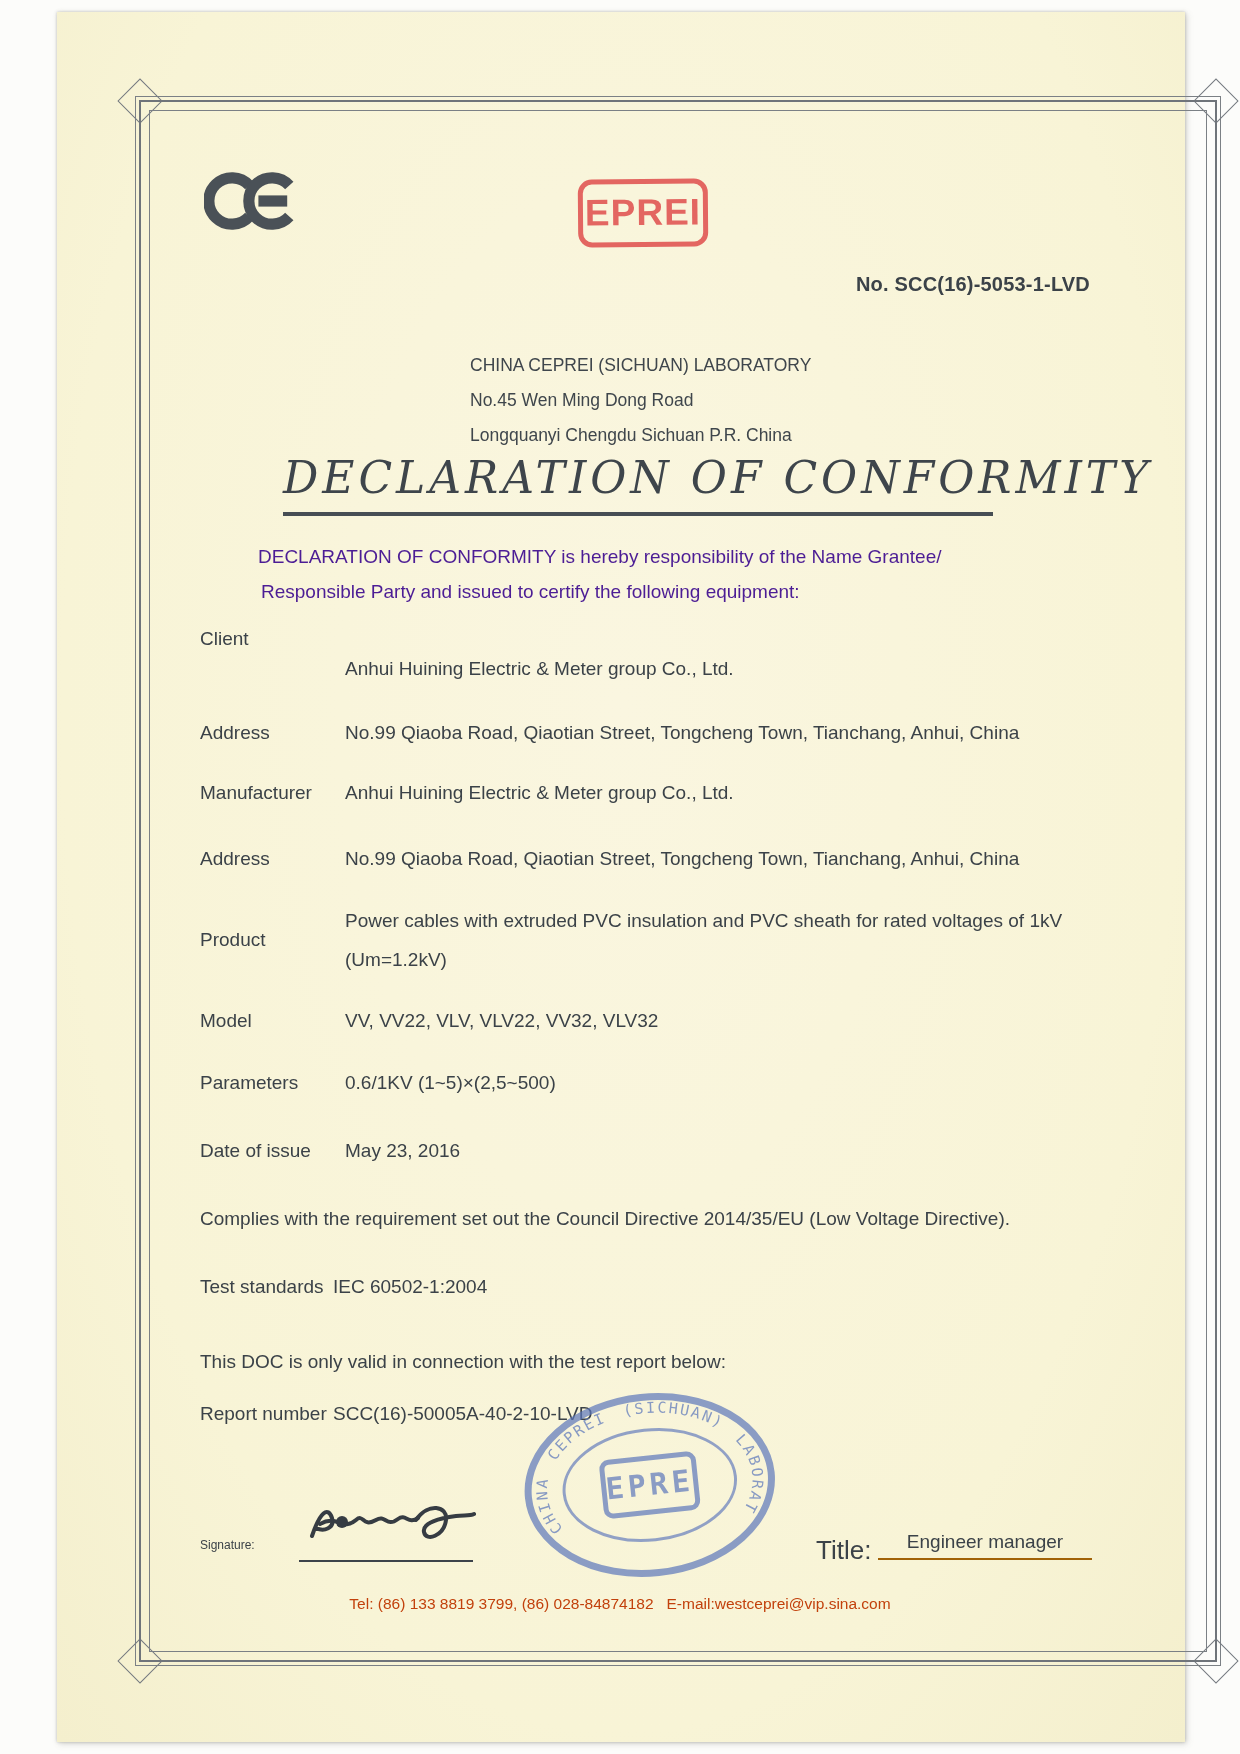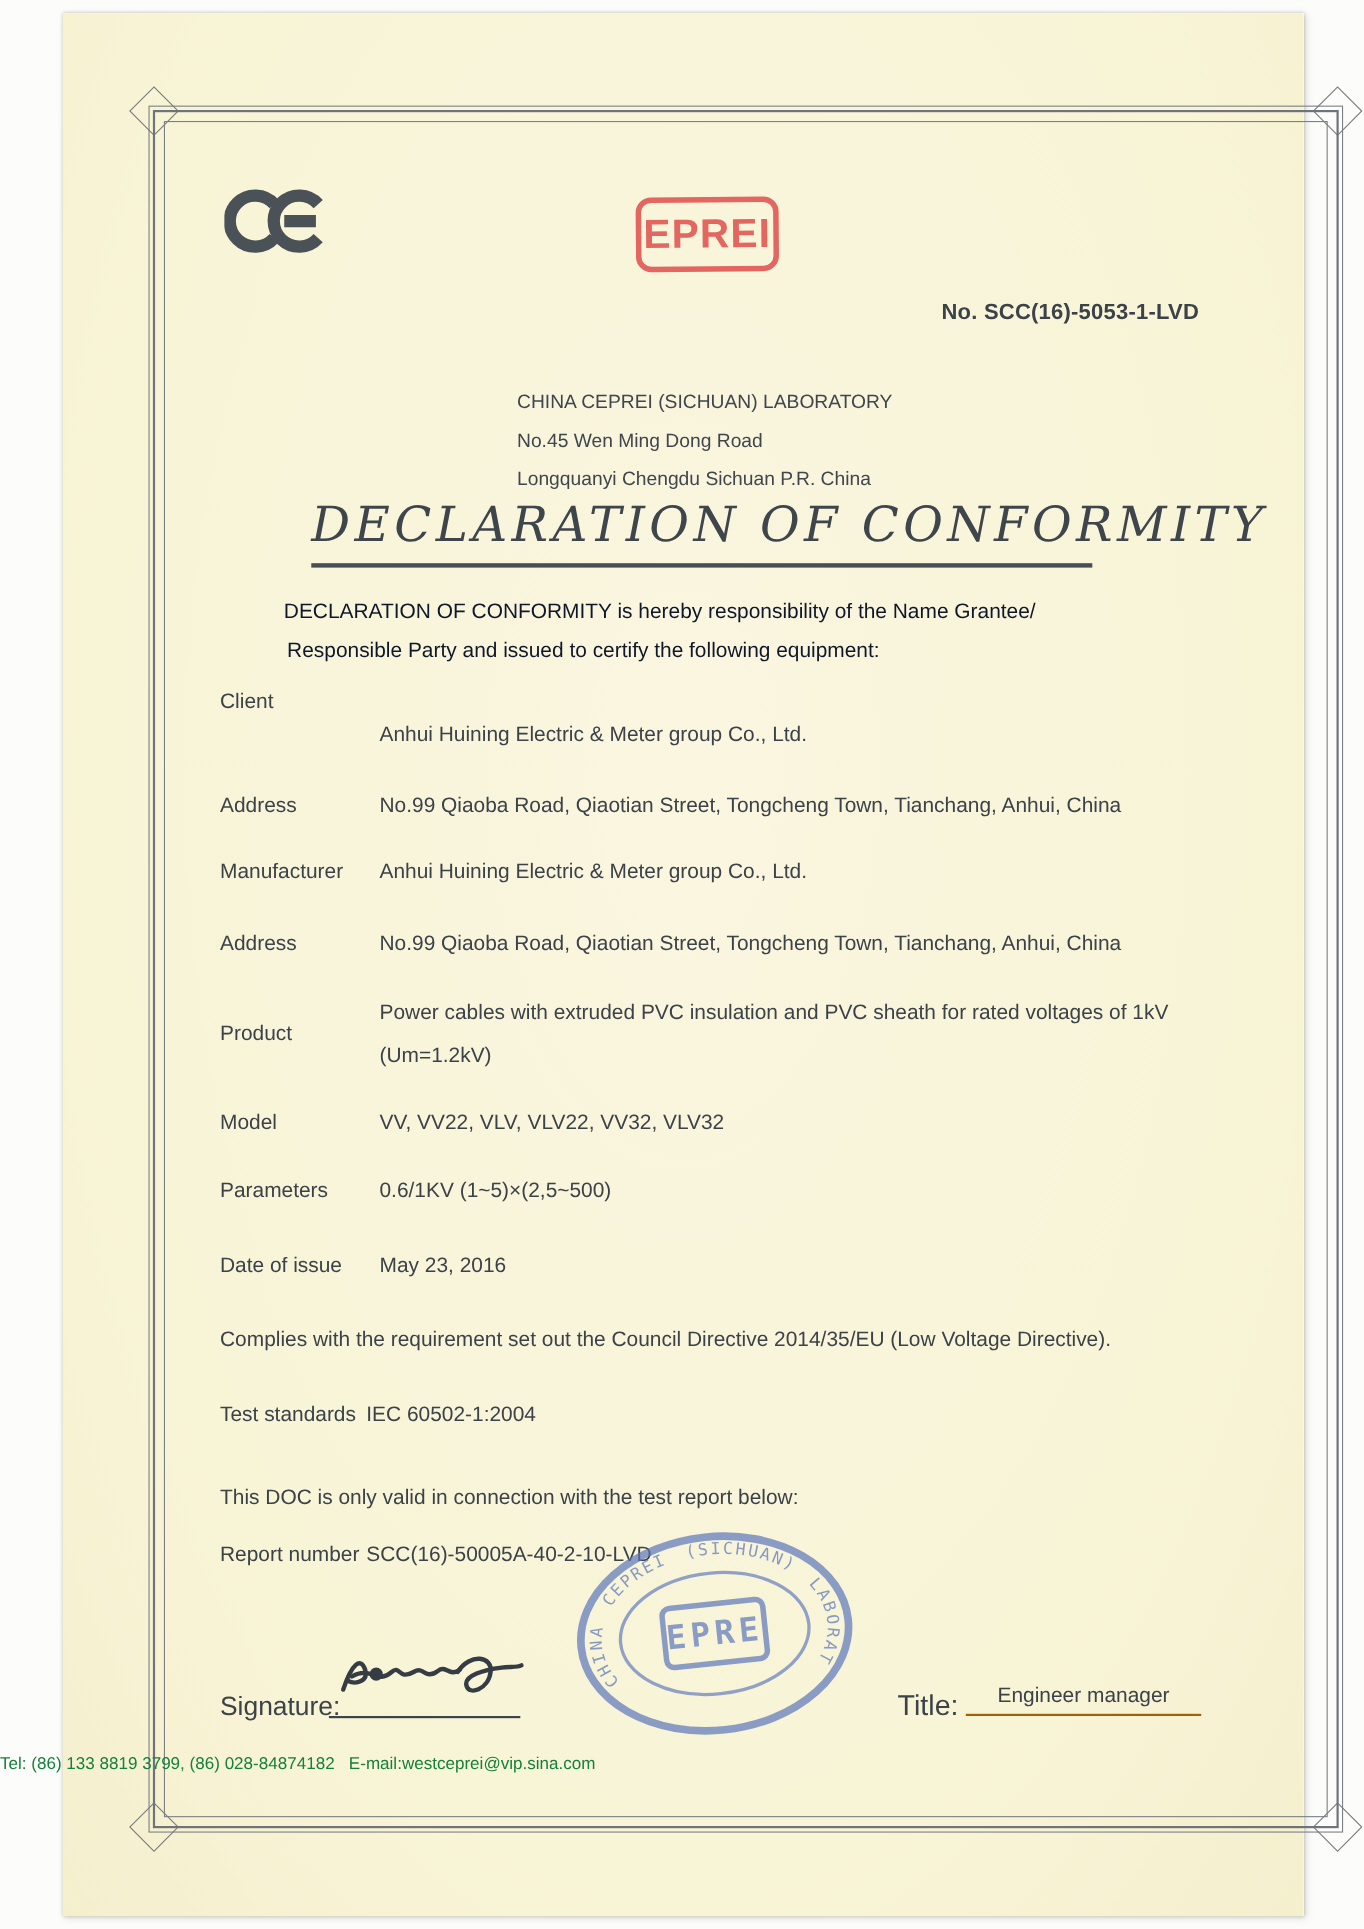--- a/index.html
+++ b/index.html
@@ -49,45 +49,45 @@
 
   .doc-title{
     left:283px;top:452px;width:710px;text-align:center;
     font-family:"DejaVu Serif","Liberation Serif",serif;
     font-style:italic;font-weight:normal;
     font-size:44px;letter-spacing:4px;color:#3e454b;
     border-bottom:4px solid #474e54;padding-bottom:9px;
     white-space:nowrap;
   }
 
-  .intro{font-size:19px;color:#0f172a;}
+  .intro{font-size:19px;color:#4c1d95;}
   .intro.l1{left:258px;top:546px;}
   .intro.l2{left:261px;top:581px;}
 
   .row-label{position:absolute;left:200px;font-size:19px;color:#3b4248;}
   .row-value{position:absolute;left:345px;font-size:19px;color:#3b4248;white-space:nowrap;}
   .row-value.near{left:333px;text-align:right;}
 
   .stmt{left:200px;font-size:19px;color:#3b4248;white-space:nowrap;}
 
   
   .blue-stamp{left:520px;top:1390px;transform:rotate(-6deg);opacity:.82;}
 
-  .sig-label{left:200px;top:1538px;font-size:24px;color:#3b4248;}
+  .sig-label{left:200px;top:1538px;font-size:12px;color:#3b4248;}
   .sig-line{left:299px;top:1560px;width:174px;border-top:2px solid #3c434a;}
   .sig-script{left:298px;top:1478px;}
 
   .title-label{left:816px;top:1535px;font-size:26px;color:#3b4248;}
   .title-value{
     left:878px;top:1531px;width:214px;text-align:center;
     font-size:19px;color:#3b4248;
     border-bottom:2px solid #a16207;padding-bottom:5px;
   }
 
-  .footer{left:0;right:0;top:1595px;font-size:15.5px;color:#15803d;}
+  .footer{left:0;right:0;top:1595px;text-align:center;font-size:15.5px;color:#c2410c;}
 </style>
 </head>
 <body>
 
 <div id="page">
 
   <div class="paper">
     <div class="frame-outer">
       <div class="corner tl"></div>
       <div class="corner tr"></div>

